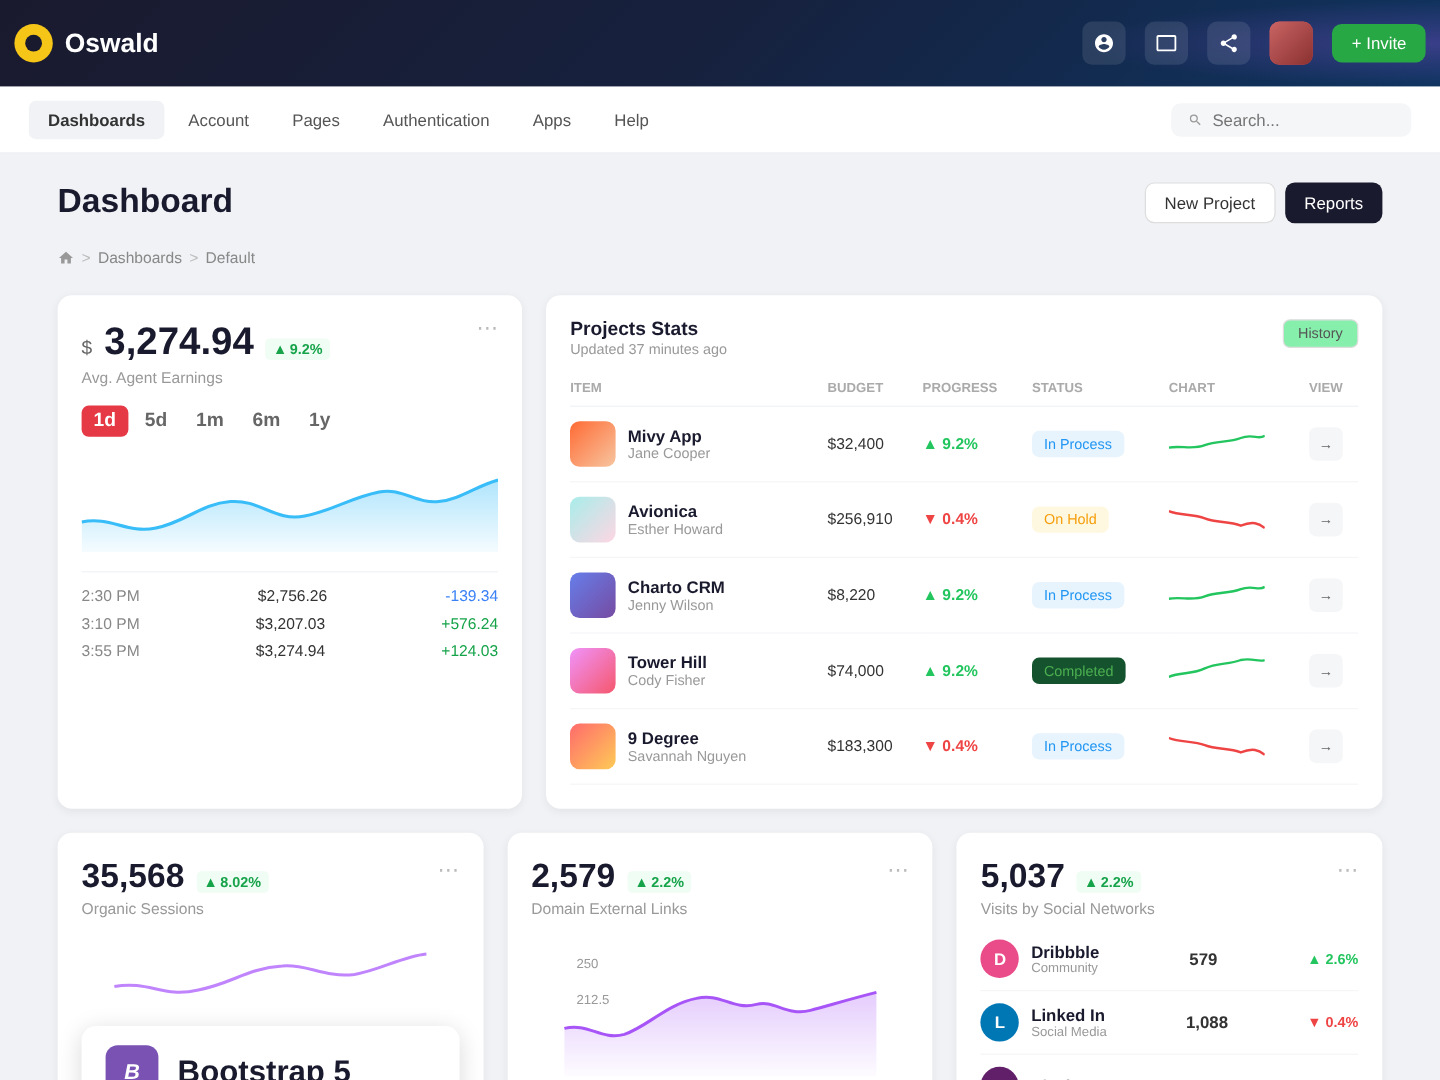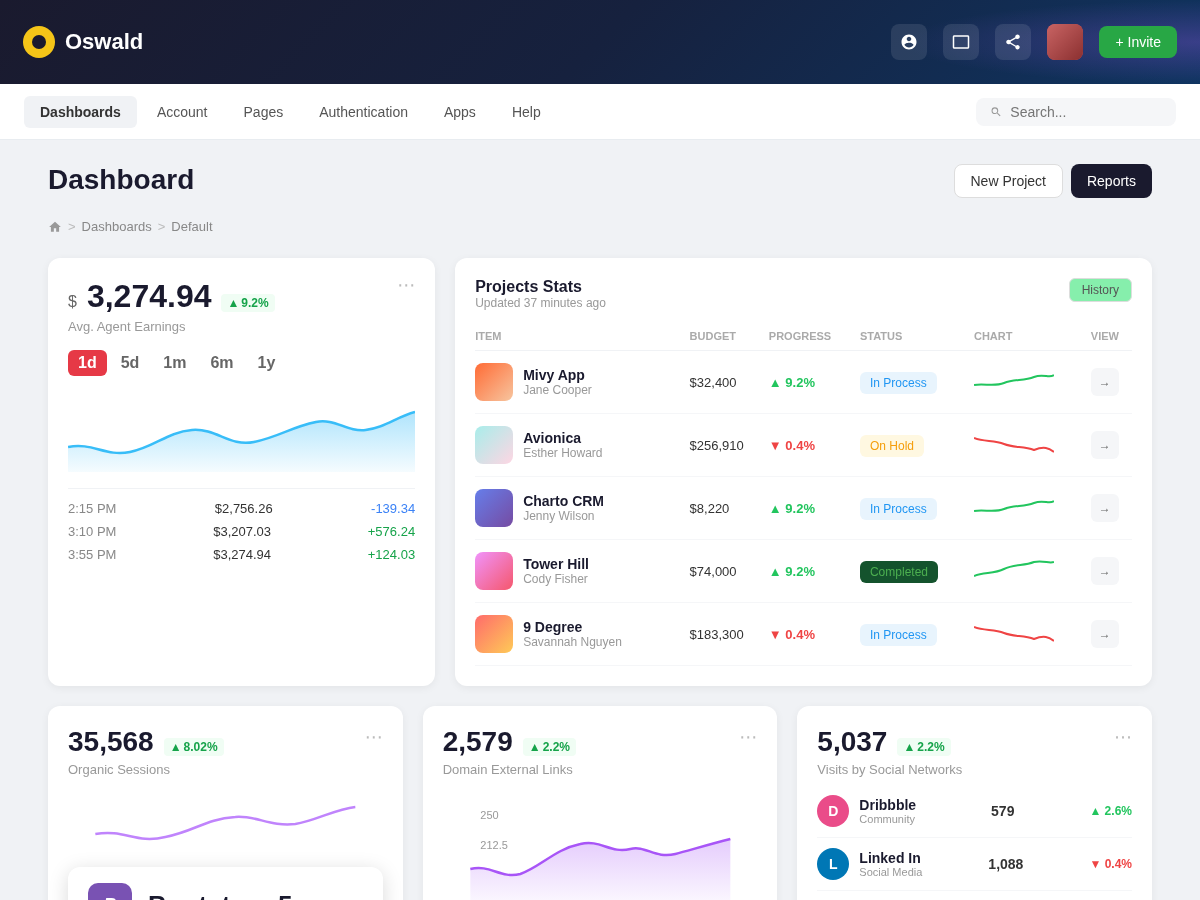--- a/index.html
+++ b/index.html
@@ -1,24 +1,24 @@
 <!DOCTYPE html>
 <html><head>
   <meta charset="utf-8">
   <style>
     * { box-sizing: border-box; margin: 0; padding: 0; }
     body { font-family: -apple-system, BlinkMacSystemFont, 'Segoe UI', sans-serif; background: #f0f2f5; }
 
     
     .topbar {
       background: linear-gradient(135deg, #1a1a2e 0%, #16213e 50%, #0f3460 100%);
-      height: 84px;
-      display: flex;
-      align-items: center;
-      padding: 0 23px;
+      height: 72px;
+      display: flex;
+      align-items: center;
+      padding: 0 12px;
       justify-content: space-between;
       position: relative;
       overflow: hidden;
     }
     .topbar::after {
       content: '';
       position: absolute;
       right: 0; top: 0; bottom: 0;
       width: 300px;
       background: radial-gradient(ellipse at right, rgba(120,80,200,0.4) 0%, transparent 70%);
@@ -555,21 +555,21 @@
                 <stop offset="100%" stop-color="#38bdf8" stop-opacity="0.05"></stop>
               </linearGradient>
             </defs>
             <path d="M0,55 C20,50 30,65 50,60 C70,55 80,40 100,38 C120,36 130,55 150,50 C170,45 180,35 200,30 C215,26 225,40 240,38 C255,36 265,25 280,20" fill="none" stroke="#38bdf8" stroke-width="2.5"></path>
             <path d="M0,55 C20,50 30,65 50,60 C70,55 80,40 100,38 C120,36 130,55 150,50 C170,45 180,35 200,30 C215,26 225,40 240,38 C255,36 265,25 280,20 L280,80 L0,80 Z" fill="url(#chartGrad)"></path>
           </svg>
         </div>
 
         <div class="earnings-rows">
           <div class="earnings-row">
-            <span class="time">2:15 PM</span>
+            <span class="time">2:30 PM</span>
             <span class="value">$2,756.26</span>
             <span class="change neg">-139.34</span>
           </div>
           <div class="earnings-row">
             <span class="time">3:10 PM</span>
             <span class="value">$3,207.03</span>
             <span class="change pos">+576.24</span>
           </div>
           <div class="earnings-row">
             <span class="time">3:55 PM</span>

